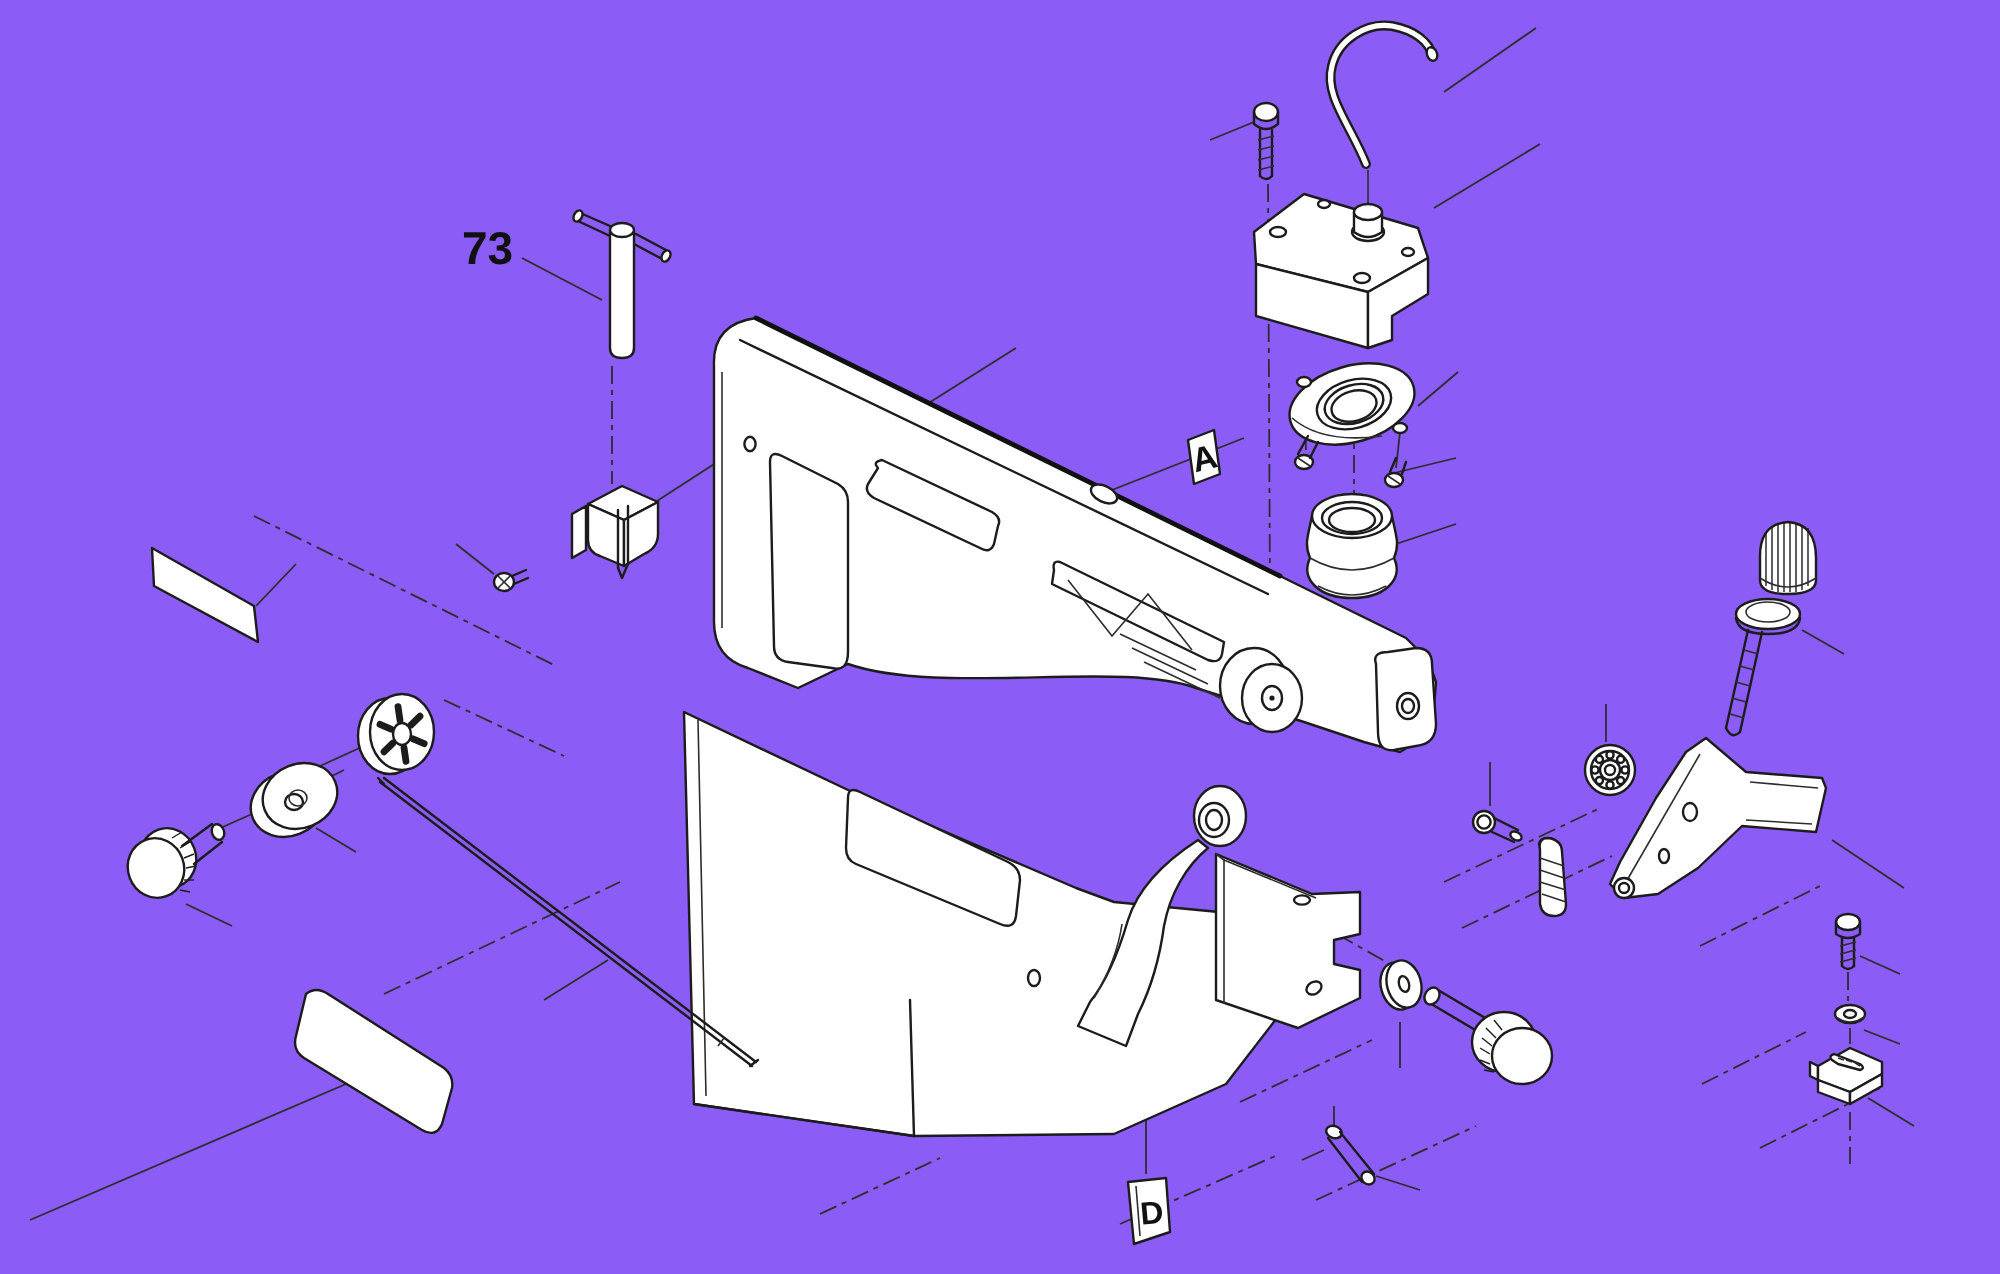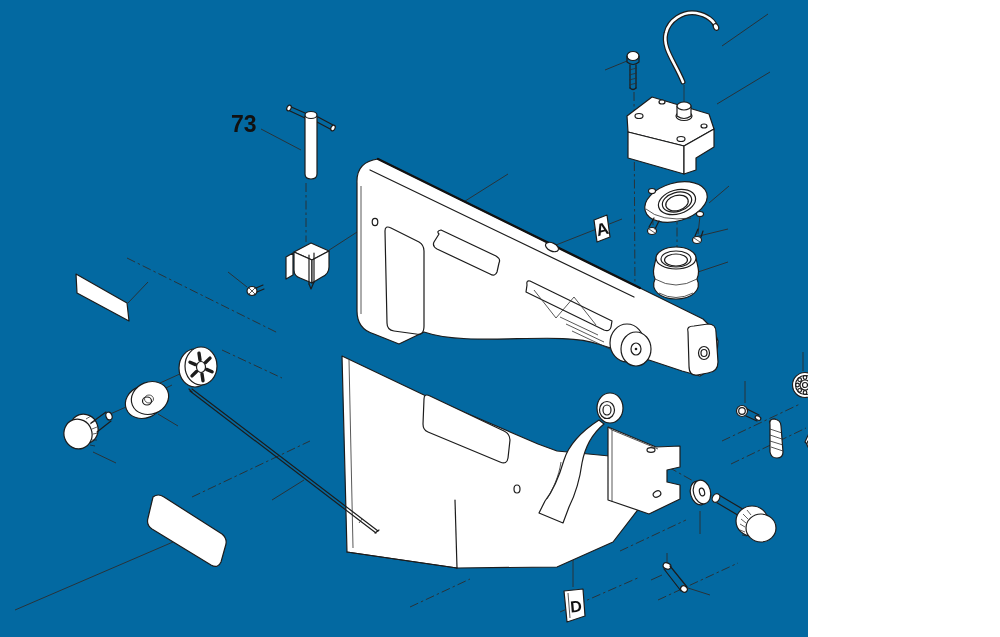--- a/index.html
+++ b/index.html
@@ -1,16 +1,16 @@
 <!DOCTYPE html>
 <html><head>
 <meta charset="utf-8">
 <style>
   html,body{margin:0;padding:0;background:#fff;}
-  .stage{position:relative;width:808px;height:637px;background:#0369a1;overflow:hidden;
+  .stage{position:relative;width:1000px;height:637px;background:#8b5cf6;overflow:hidden;
          font-family:"Liberation Sans",sans-serif;}
   svg{position:absolute;left:0;top:0;}
   .ln{stroke:#1c1c1c;stroke-width:1.2;fill:none;stroke-linecap:round;stroke-linejoin:round;}
   .fw{stroke:#1c1c1c;stroke-width:1.2;fill:#ffffff;stroke-linecap:round;stroke-linejoin:round;}
   .bold-edge{stroke:#111;stroke-width:2.4;fill:none;stroke-linecap:round;}
   .thin{stroke:#2d2d2d;stroke-width:0.8;fill:none;}
   .leader{stroke:#2d2d2d;stroke-width:0.9;fill:none;}
   .dashdot{stroke:#2d2d2d;stroke-width:0.9;fill:none;stroke-dasharray:9 3 2.5 3;}
   .knurl{stroke:#1c1c1c;stroke-width:0.7;fill:none;}
   .lbl{font-family:"Liberation Sans",sans-serif;font-weight:bold;fill:#111;}

